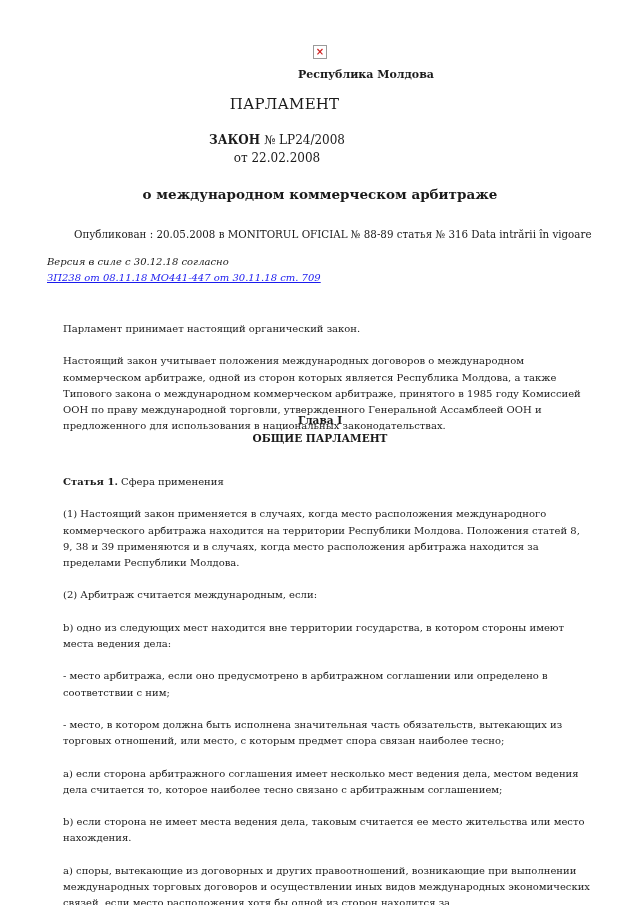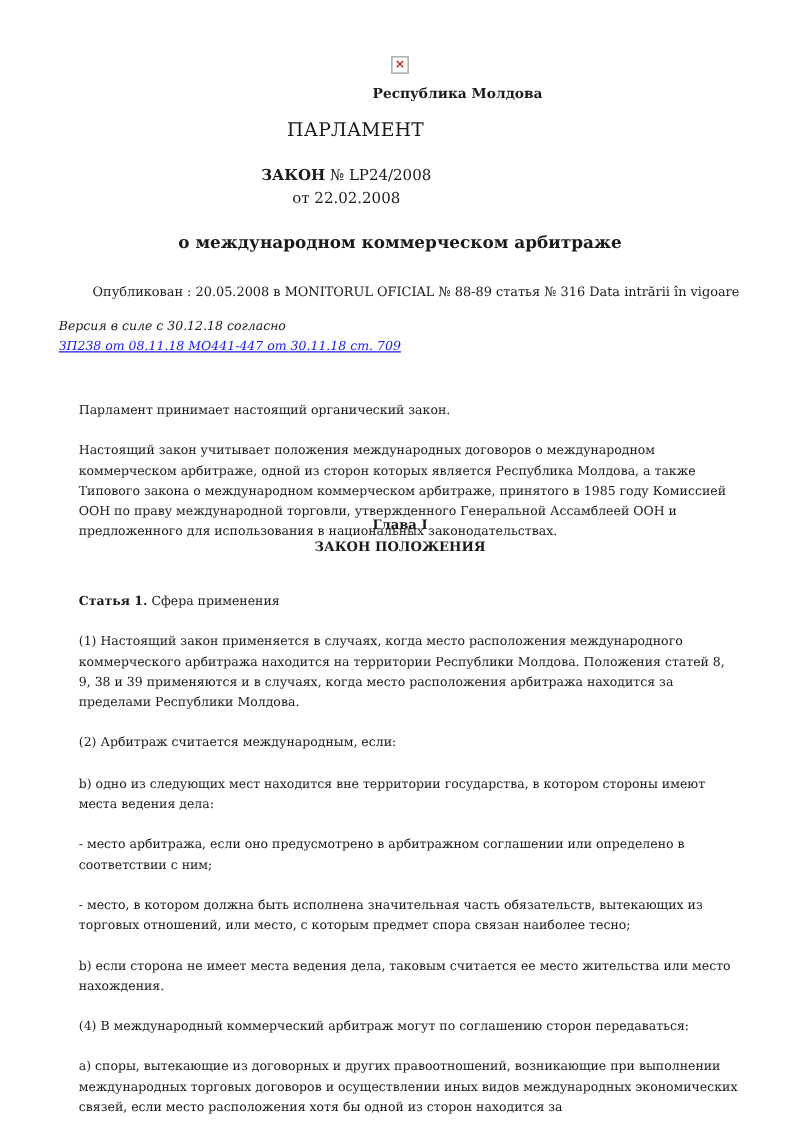--- a/index.html
+++ b/index.html
@@ -49,28 +49,28 @@
     <a href="#">ЗП238 от 08.11.18 МО441-447 от 30.11.18 ст. 709</a>
   </div>
 
   <div class="body-text intro">
     <p>Парламент принимает настоящий органический закон.</p>
     <p>Настоящий закон учитывает положения международных договоров о международном коммерческом арбитраже, одной из сторон которых является Республика Молдова, а также Типового закона о международном коммерческом арбитраже, принятого в 1985 году Комиссией ООН по праву международной торговли, утвержденного Генеральной Ассамблеей ООН и предложенного для использования в национальных законодательствах.</p>
   </div>
 
   <div class="chapter">
     <div>Глава I</div>
-    <div>ЗАКОН ПОЛОЖЕНИЯ</div>
+    <div>ОБЩИЕ ПАРЛАМЕНТ</div>
   </div>
 
   <div class="body-text art">
     <p><span class="bold">Статья 1.</span><span> Сфера применения</span></p>
     <p>(1) Настоящий закон применяется в случаях, когда место расположения международного коммерческого арбитража находится на территории Республики Молдова. Положения статей 8, 9, 38 и 39 применяются и в случаях, когда место расположения арбитража находится за пределами Республики Молдова.</p>
     <p>(2) Арбитраж считается международным, если:</p>
     <p>b) одно из следующих мест находится вне территории государства, в котором стороны имеют места ведения дела:</p>
     <p>- место арбитража, если оно предусмотрено в арбитражном соглашении или определено в соответствии с ним;</p>
     <p>- место, в котором должна быть исполнена значительная часть обязательств, вытекающих из торговых отношений, или место, с которым предмет спора связан наиболее тесно;</p>
+    <p>a) если сторона арбитражного соглашения имеет несколько мест ведения дела, местом ведения дела считается то, которое наиболее тесно связано с арбитражным соглашением;</p>
     <p>b) если сторона не имеет места ведения дела, таковым считается ее место жительства или место нахождения.</p>
-    <p>(4) В международный коммерческий арбитраж могут по соглашению сторон передаваться:</p>
     <p>a) споры, вытекающие из договорных и других правоотношений, возникающие при выполнении международных торговых договоров и осуществлении иных видов международных экономических связей, если место расположения хотя бы одной из сторон находится за</p>
   </div>
 
 </div>
 
 </body></html>

